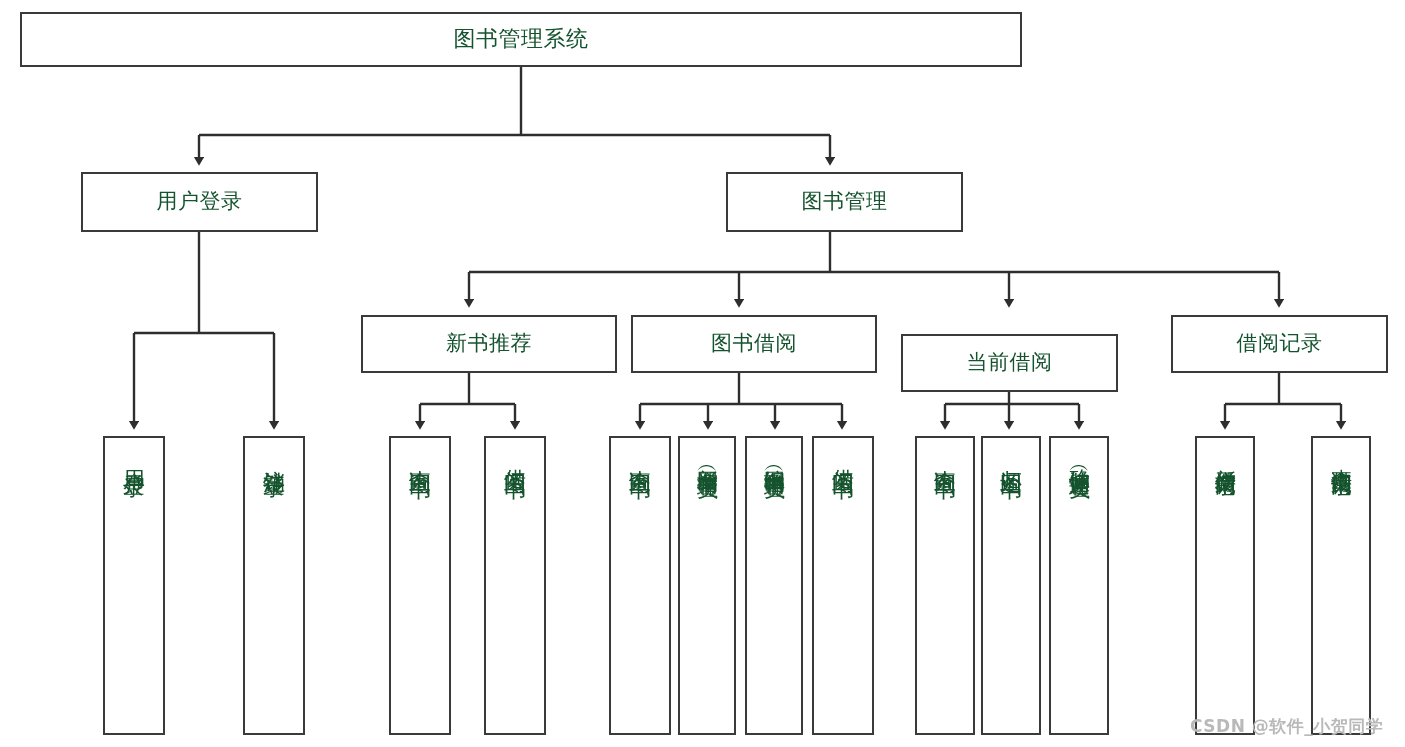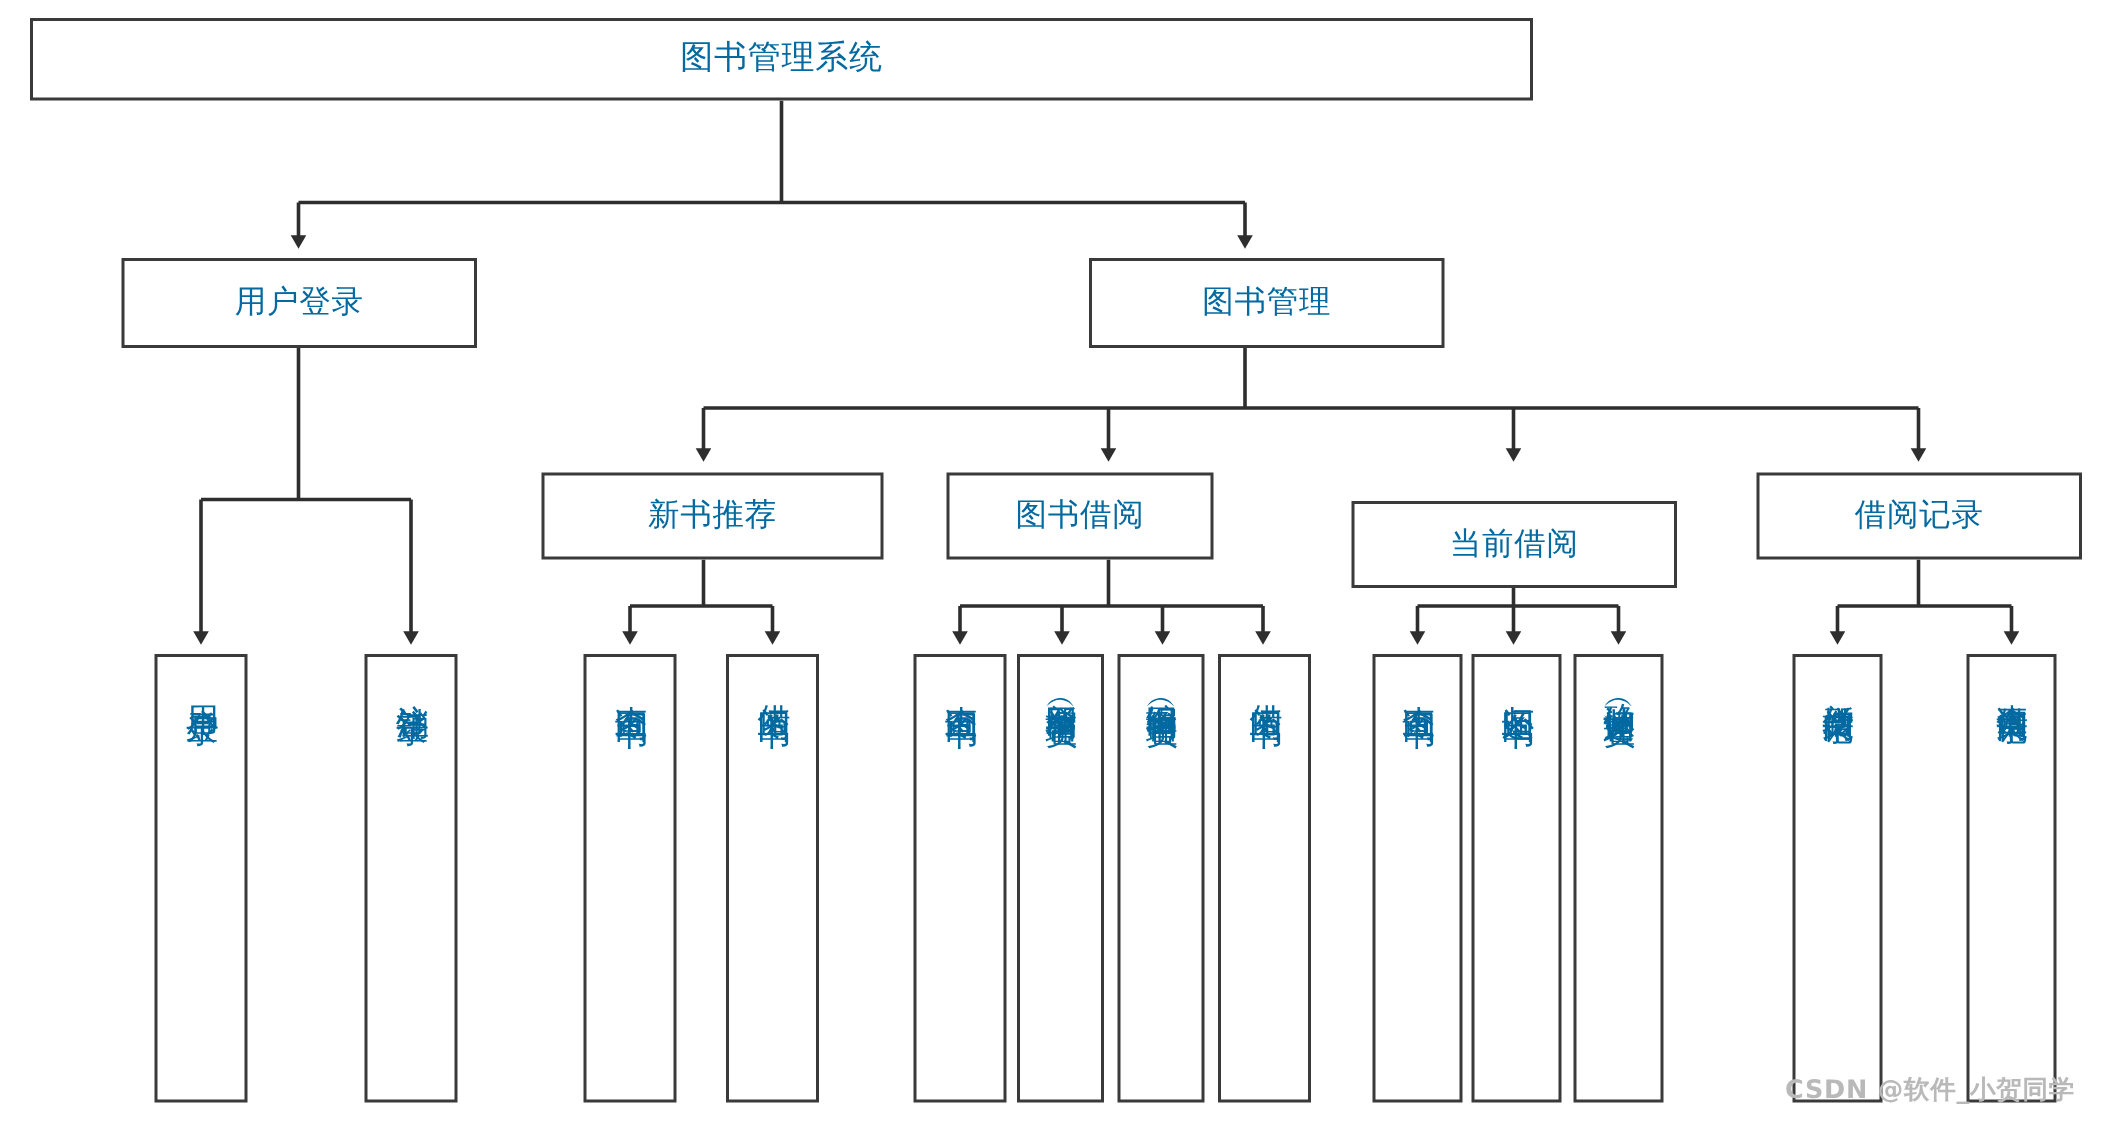--- a/index.html
+++ b/index.html
@@ -26,21 +26,21 @@
     pointer-events: none;
   }
   .node {
     position: absolute;
     box-sizing: border-box;
     background: #ffffff;
     border: 2.2px solid #3a3a3a;
     display: flex;
     align-items: center;
     justify-content: center;
-    color: #0369a1;
+    color: #14532d;
   }
   .node .label {
     display: block;
     text-align: center;
     line-height: 1.12;
     white-space: nowrap;
   }
   
   .node.h .label {
     writing-mode: horizontal-tb;
@@ -137,25 +137,25 @@
   </div>
 
   <div class="node h" style="left:81px; top:172px; width:237px; height:60px;">
     <span class="label">用户登录</span>
   </div>
 
   <div class="node h" style="left:712px; top:172px; width:237px; height:60px;margin-left:14px;">
     <span class="label">图书管理</span>
   </div>
 
-  <div class="node h" style="left:361px; top:315px; width:228px; height:58px;">
+  <div class="node h" style="left:361px; top:315px; width:256px; height:58px;">
     <span class="label">新书推荐</span>
   </div>
 
-  <div class="node h" style="left:631px; top:315px; width:178px; height:58px;">
+  <div class="node h" style="left:631px; top:315px; width:246px; height:58px;">
     <span class="label">图书借阅</span>
   </div>
 
   <div class="node h" style="left:901px; top:334px; width:217px; height:58px;">
     <span class="label">当前借阅</span>
   </div>
 
   <div class="node h" style="left:1171px; top:315px; width:217px; height:58px;">
     <span class="label">借阅记录</span>
   </div>

